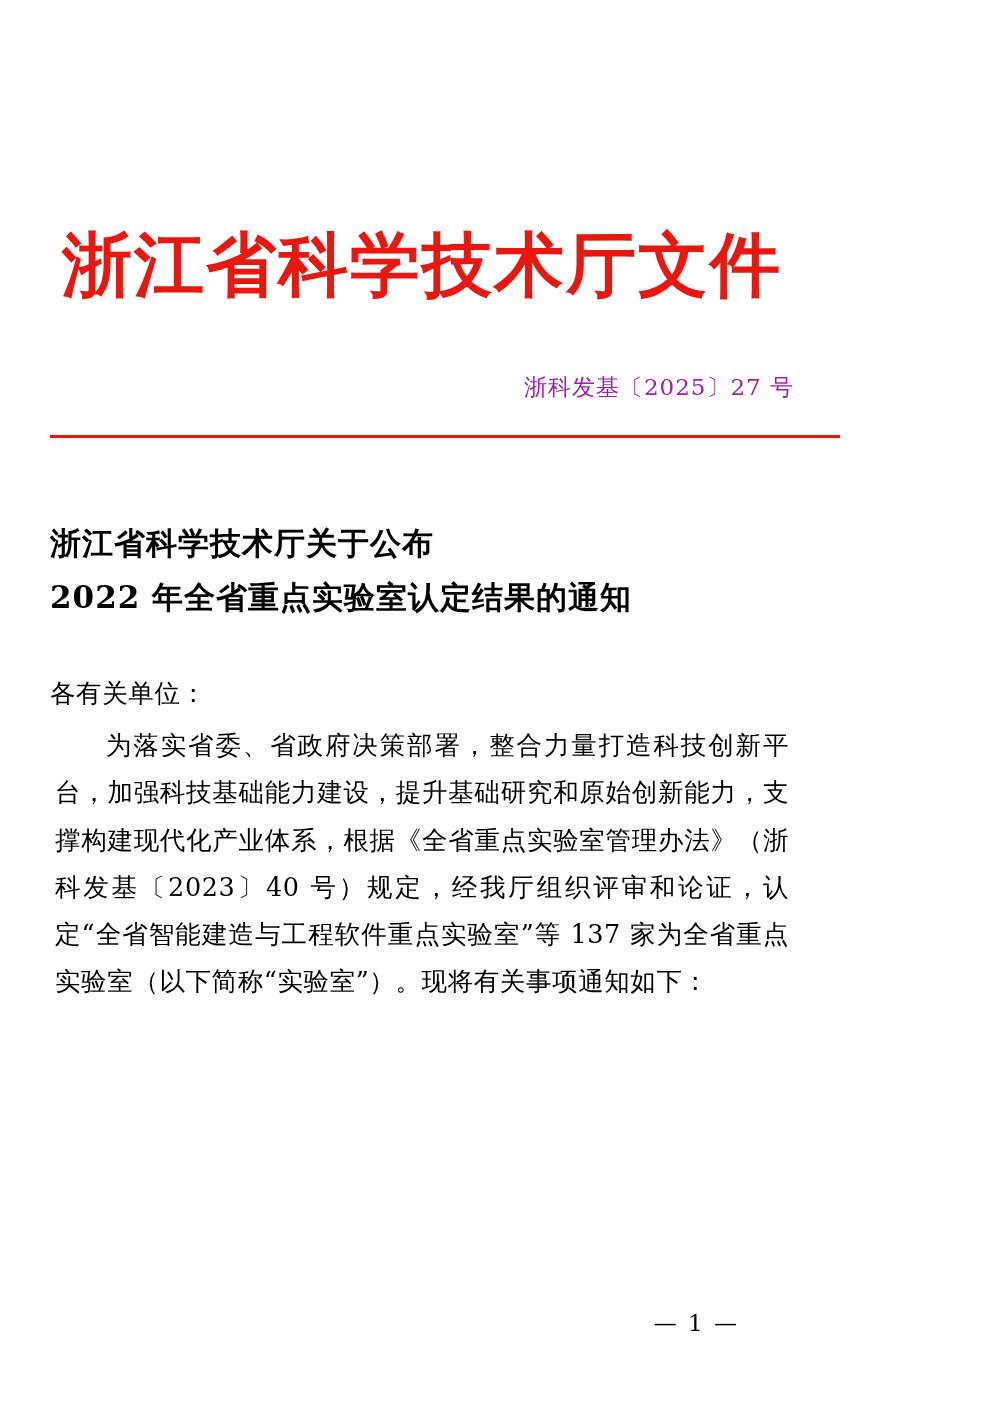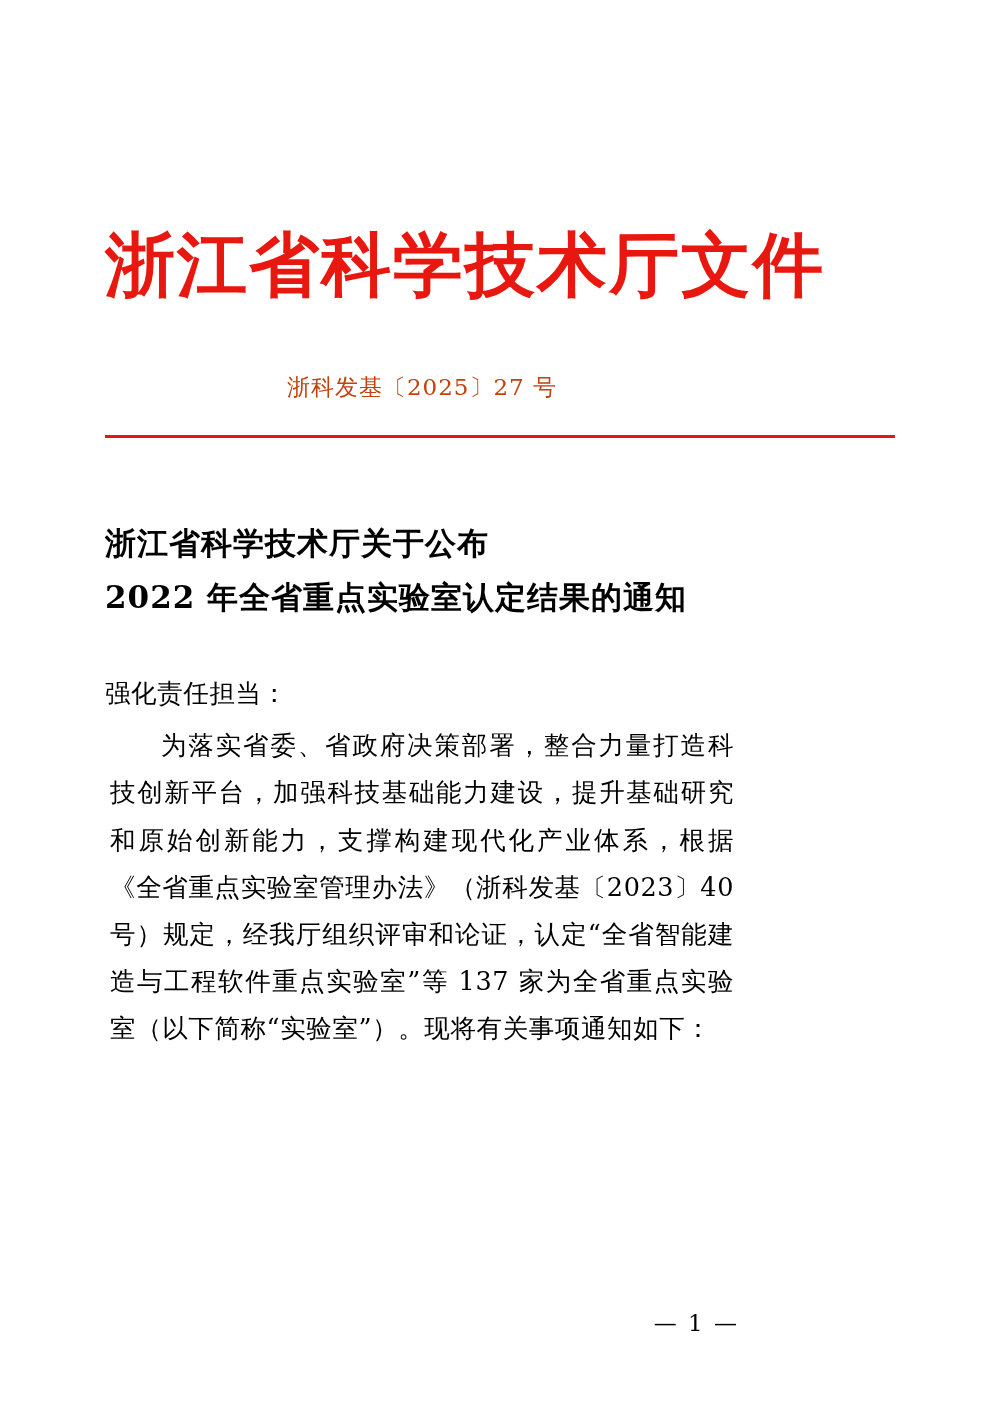--- a/index.html
+++ b/index.html
@@ -14,42 +14,42 @@
     font-family: "DejaVu Serif", "Liberation Serif", serif;
     color: #000000;
     overflow: hidden;
   }
   .page {
     position: absolute;
     left: 0; top: 0;
     width: 844px;
     height: 1414px;
     box-sizing: border-box;
-    padding: 0 105px;
+    padding: 0 50px;
   }
 
   
   .masthead {
     margin-top: 228px;
     text-align: center;
     color: #e8170f;
     font-family: "DejaVu Serif", "Liberation Serif", serif;
     font-weight: bold;
     font-size: 70px;
     letter-spacing: 2px;
     line-height: 1.05;
     white-space: nowrap;
   }
 
   .doc-number {
     margin-top: 70px;
-    text-align: center;
+    text-align: right;
     font-size: 23px;
     letter-spacing: 1px;
-    color: #c2410c;
+    color: #a21caf;
   }
 
   .red-rule {
     margin-top: 32px;
     height: 3px;
     background: #e8170f;
     width: 790px;
     margin-left: auto;
     margin-right: auto;
   }
@@ -105,21 +105,21 @@
   <div class="doc-number">浙科发基〔2025〕27 号</div>
 
   <div class="red-rule"></div>
 
   <div class="doc-title">
     <span class="line">浙江省科学技术厅关于公布</span>
     <span class="line">2022 年全省重点实验室认定结果的通知</span>
   </div>
 
   <div class="body-block">
-    <p class="salutation">强化责任担当：</p>
+    <p class="salutation">各有关单位：</p>
 
     <p class="para">为落实省委、省政府决策部署，整合力量打造科技创新平台，加强科技基础能力建设，提升基础研究和原始创新能力，支撑构建现代化产业体系，根据《全省重点实验室管理办法》（浙科发基〔2023〕40 号）规定，经我厅组织评审和论证，认定“全省智能建造与工程软件重点实验室”等 137 家为全省重点实验室（以下简称“实验室”）。现将有关事项通知如下：</p>
 
   </div>
 
   <div class="page-number">— 1 —</div>
 
 </div>
 
 </body></html>

